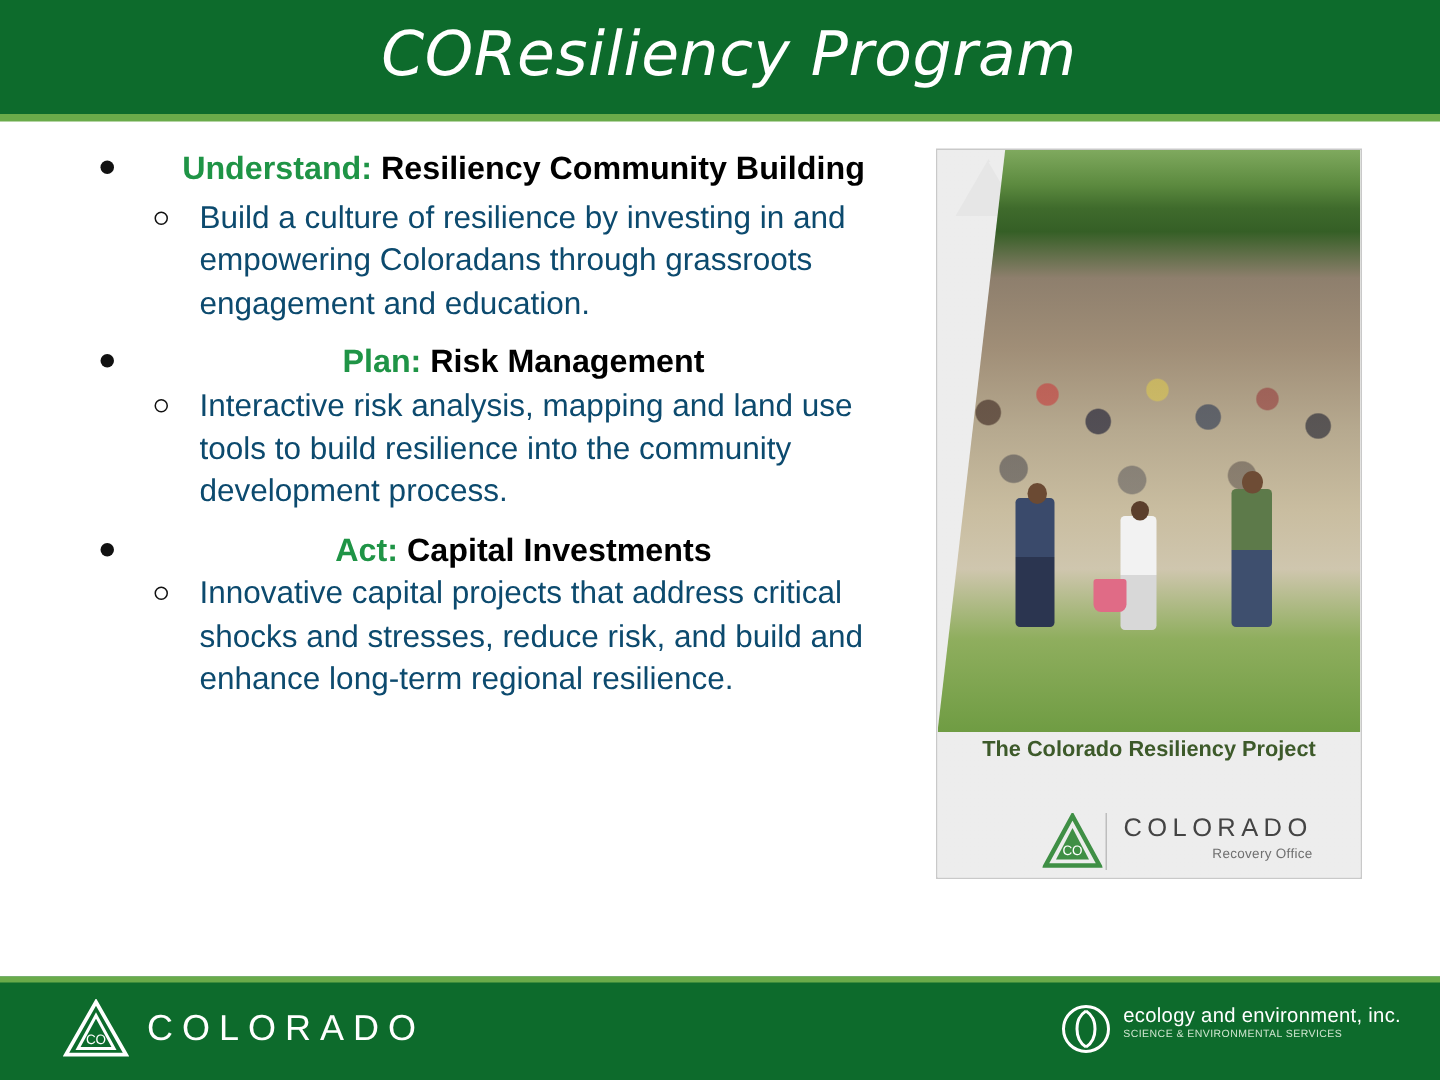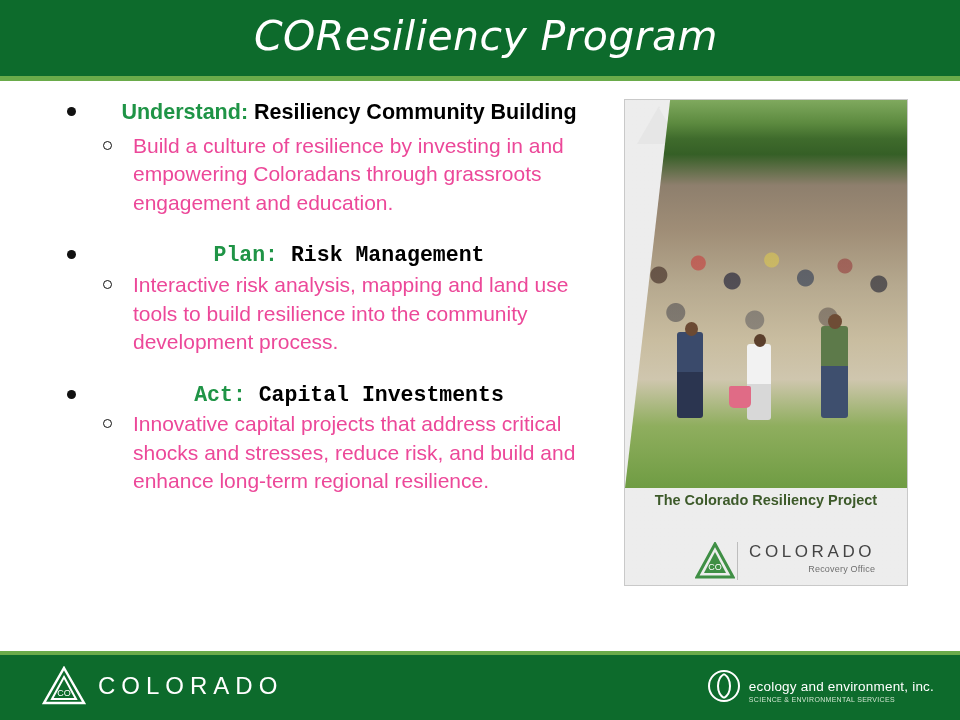--- a/index.html
+++ b/index.html
@@ -85,37 +85,37 @@
   .lvl1 .kw {
     color: #1f9446;
   }
 
   .lvl2 {
     position: relative;
     padding-left: 78px;
     margin-top: 6px;
     font-size: 21px;
     line-height: 1.36;
-    color: #ec4899;
+    color: #0c4a6e;
     font-weight: normal;
   }
   .lvl2 .ring {
     position: absolute;
     left: 48px;
     top: 9px;
     width: 9px;
     height: 9px;
     border-radius: 50%;
     border: 1.6px solid #111111;
     background: transparent;
     box-sizing: border-box;
   }
 
   .gap-sm { margin-top: 2px; }
-  .gap-md { margin-top: 25px; font-family: Liberation Mono, monospace; }
+  .gap-md { margin-top: 11px; }
 
   
   .cover {
     position: absolute;
     left: 624px;
     top: 18px;
     width: 282px;
     height: 485px;
     background: #ffffff;
     border: 1px solid #c9c9c9;
@@ -284,21 +284,21 @@
     color: #ffffff;
     font-size: 24px;
     letter-spacing: 6px;
     font-weight: normal;
   }
   .footer-right {
     position: absolute;
     right: 26px;
     top: 18px;
     display: flex;
-    align-items: flex-end;
+    align-items: flex-start;
   }
   .ee-mark {
     width: 34px;
     height: 34px;
   }
   .ee-text { margin-left: 8px; }
   .ee-text .ee-main {
     color: #ffffff;
     font-size: 13.5px;
     letter-spacing: 0.2px;

